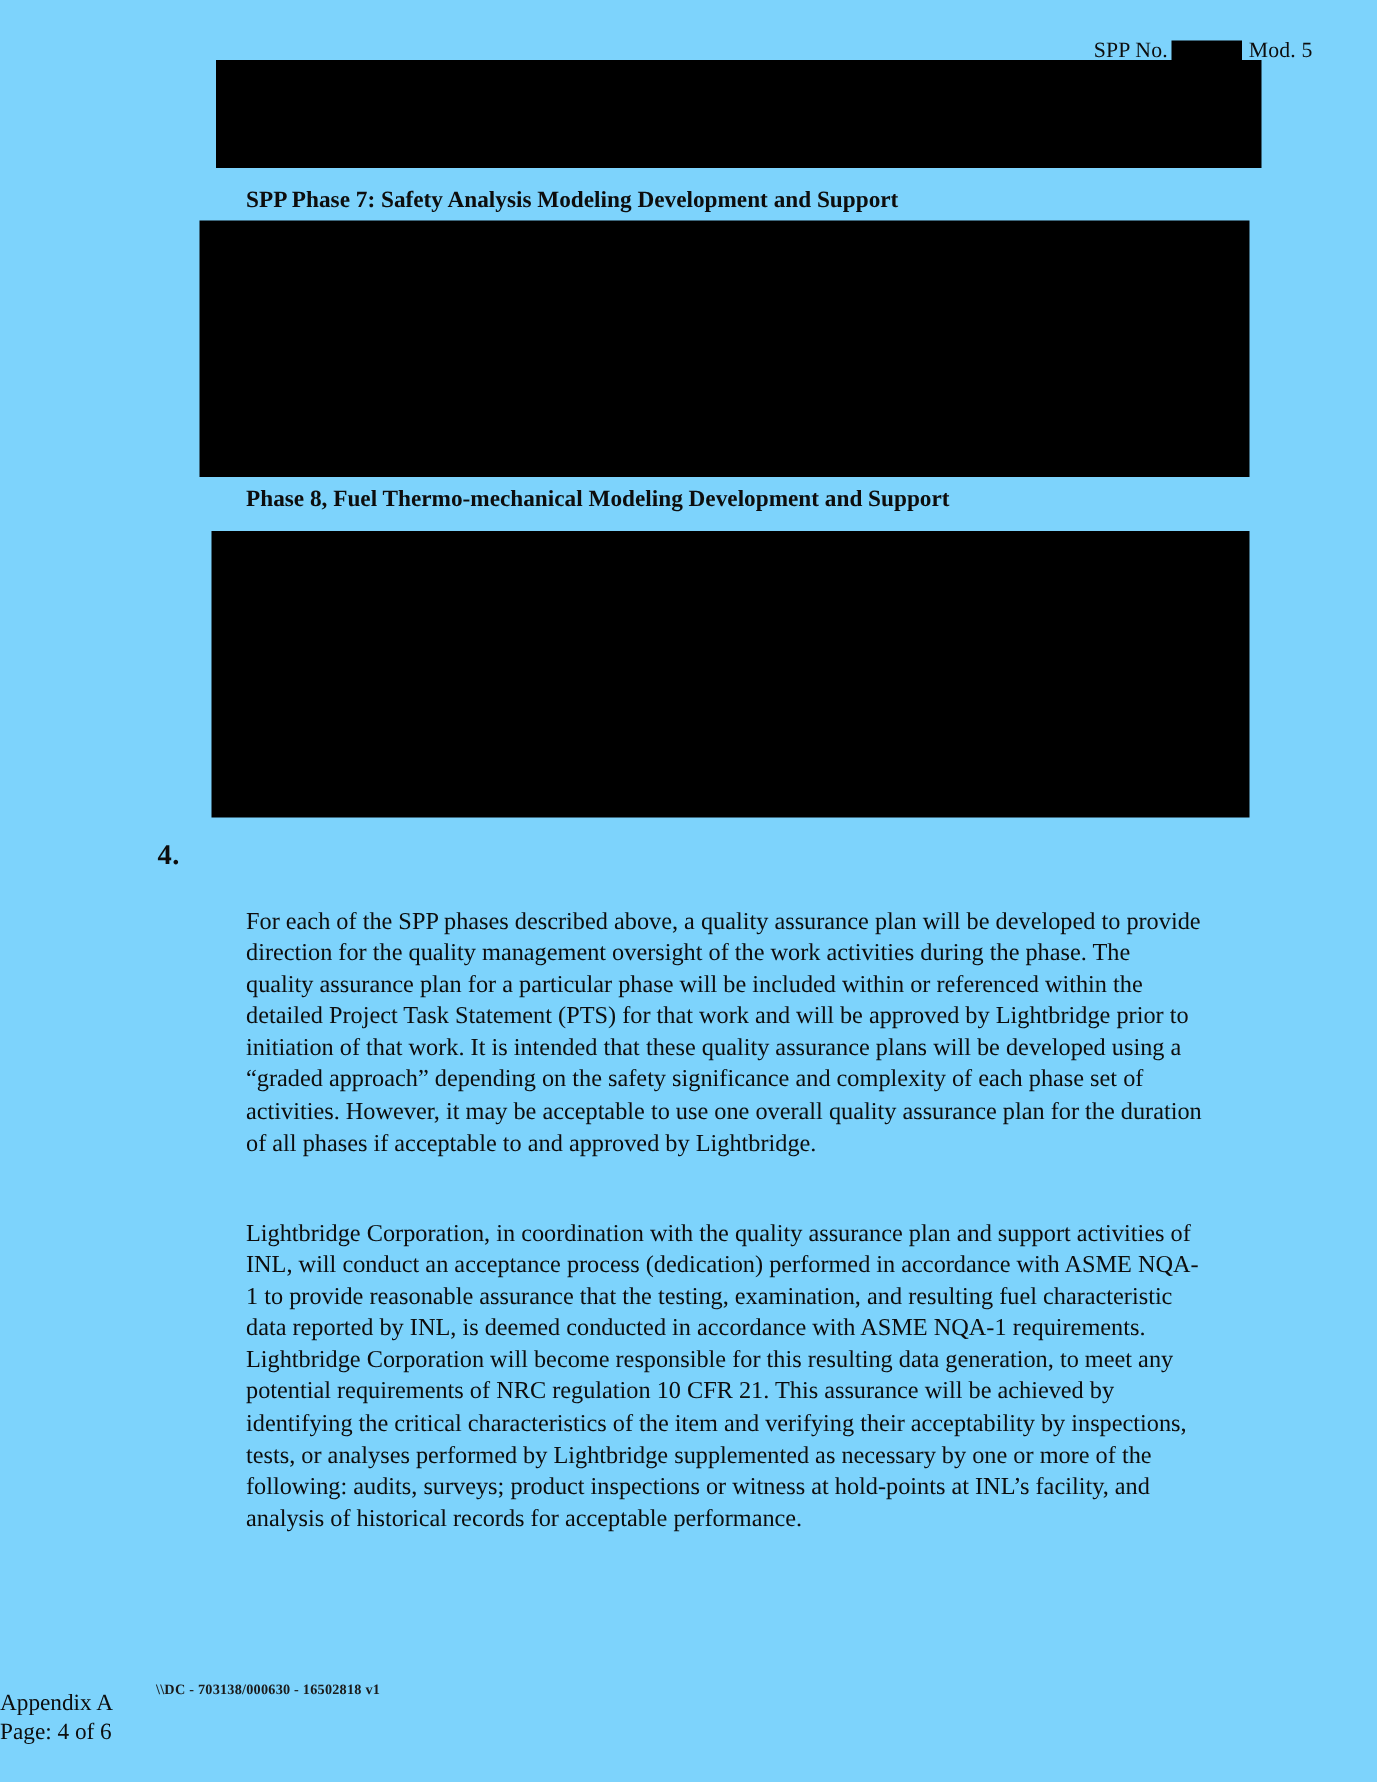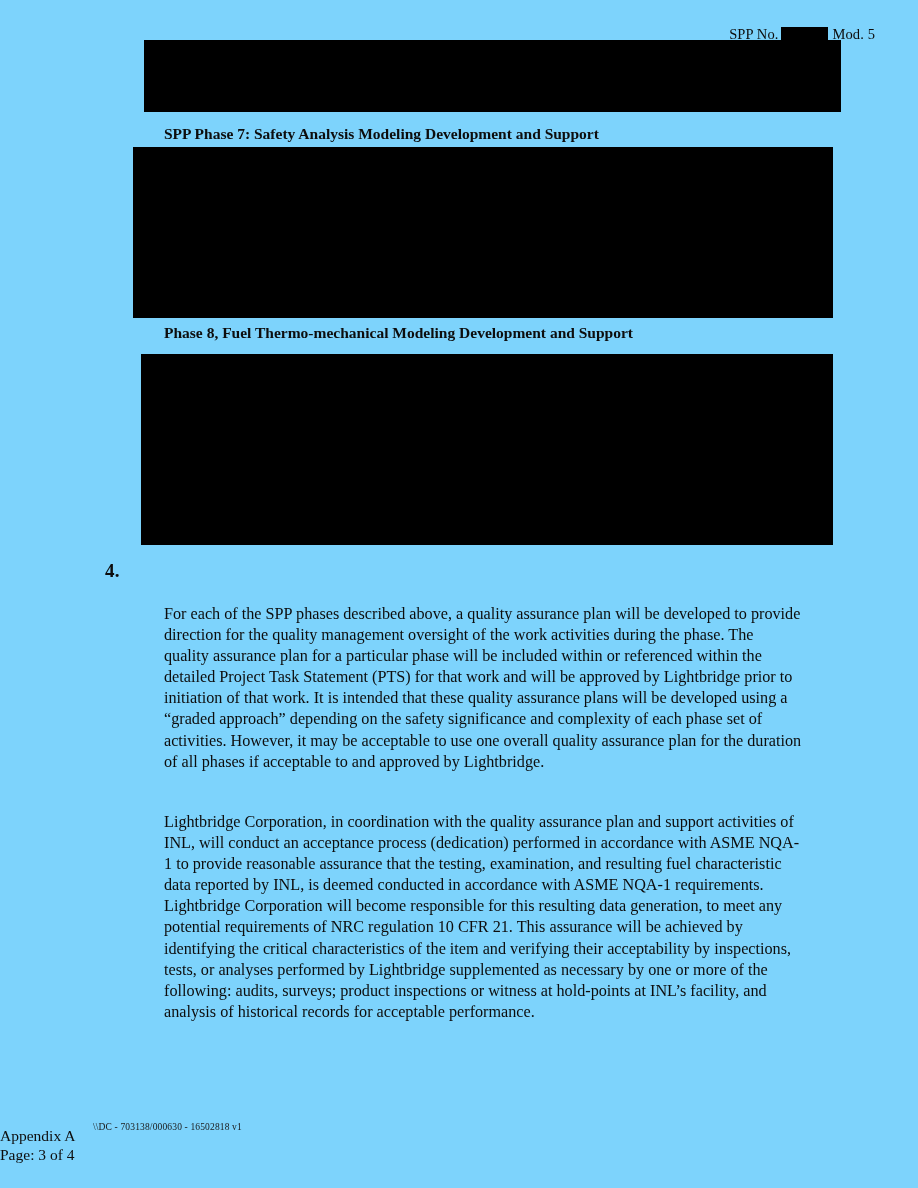--- a/index.html
+++ b/index.html
@@ -101,26 +101,27 @@
     width: 918px;
     text-align: left;
     font-size: 15.5px;
     line-height: 19px;
     margin-top: 41px;
   }
   .footer-center div { white-space: nowrap; }
 
   .footer-docid {
     position: absolute;
-    left: 93px;
+    left: 104px;
     top: 1122px;
     font-size: 9.5px;
     letter-spacing: .15px;
     color: #1a1a1a;
     white-space: nowrap;
+    font-weight: bold;
   }
 </style>
 </head>
 <body>
 
 <div class="page">
 
   <div class="doc-header">
     <span class="hdr-label">SPP No.</span>
     <span class="hdr-redaction"></span>
@@ -142,18 +143,18 @@
   <div class="body-block para-1">
     <p>For each of the SPP phases described above, a quality assurance plan will be developed to provide direction for the quality management oversight of the work activities during the phase. The quality assurance plan for a particular phase will be included within or referenced within the detailed Project Task Statement (PTS) for that work and will be approved by Lightbridge prior to initiation of that work. It is intended that these quality assurance plans will be developed using a “graded approach” depending on the safety significance and complexity of each phase set of activities. However, it may be acceptable to use one overall quality assurance plan for the duration of all phases if acceptable to and approved by Lightbridge.</p>
   </div>
 
   <div class="body-block para-2">
     <p>Lightbridge Corporation, in coordination with the quality assurance plan and support activities of INL, will conduct an acceptance process (dedication) performed in accordance with ASME NQA-1 to provide reasonable assurance that the testing, examination, and resulting fuel characteristic data reported by INL, is deemed conducted in accordance with ASME NQA-1 requirements. Lightbridge Corporation will become responsible for this resulting data generation, to meet any potential requirements of NRC regulation 10 CFR 21. This assurance will be achieved by identifying the critical characteristics of the item and verifying their acceptability by inspections, tests, or analyses performed by Lightbridge supplemented as necessary by one or more of the following: audits, surveys; product inspections or witness at hold-points at INL’s facility, and analysis of historical records for acceptable performance.</p>
   </div>
 
   <div class="footer-center">
     <div>Appendix A</div>
-    <div>Page: 3 of 4</div>
+    <div>Page: 4 of 6</div>
   </div>
 
   <div class="footer-docid">\\DC - 703138/000630 - 16502818 v1</div>
 
 </div>
 
 </body></html>

